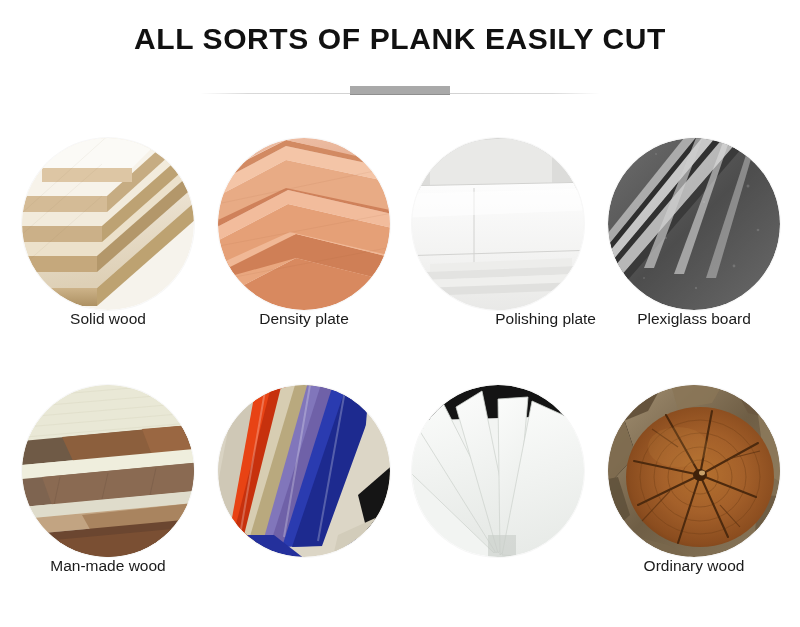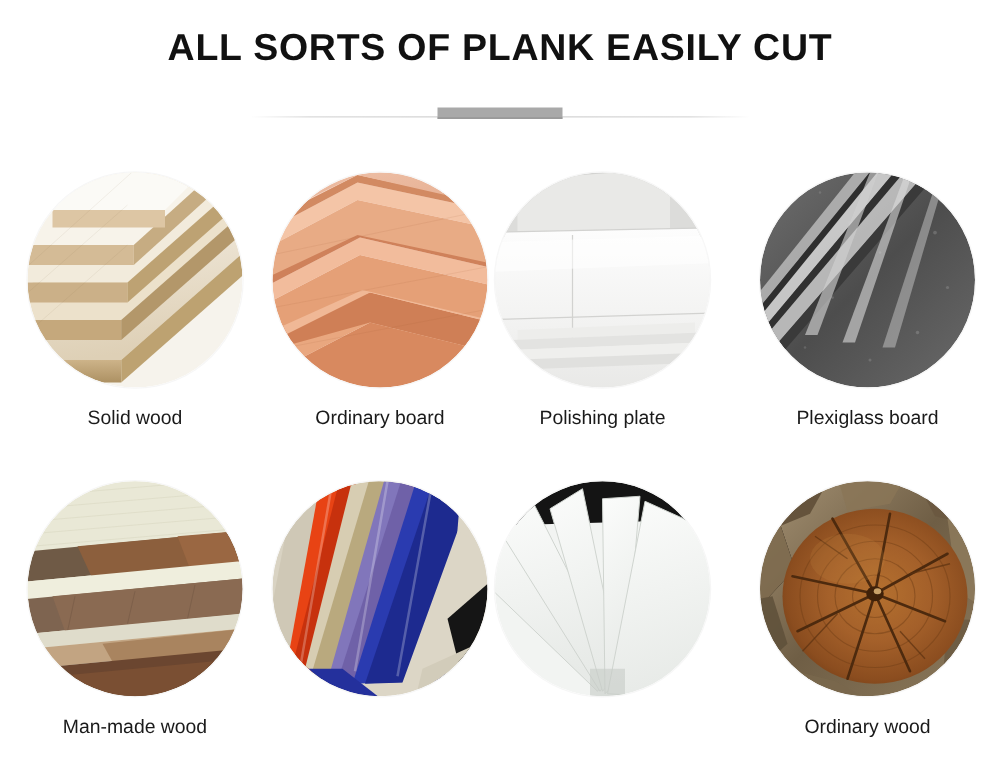--- a/index.html
+++ b/index.html
@@ -65,36 +65,35 @@
     height: 247px;
   }
   .cell {
     position: absolute;
     width: 196px;
     top: 0;
     text-align: center;
   }
   .cell.c0 { left: 10px; }
   .cell.c1 { left: 206px; }
-  .cell.c2 { left: 384px; }
+  .cell.c2 { left: 400px; text-align: right; }
   .cell.c3 { left: 596px; }
 
   .thumb {
     width: 172px;
     height: 172px;
     margin: 8px auto 0 auto;
     border-radius: 50%;
     overflow: hidden;
     position: relative;
     box-shadow: 0 0 0 1px rgba(0,0,0,0.035);
   }
   .thumb svg { display: block; width: 172px; height: 172px; }
 
   .caption {
-    margin-top: 16px;
     font-size: 15.5px;
     color: #1a1a1a;
     font-weight: 400;
     white-space: nowrap;
   }
 </style>
 </head>
 <body>
 
 <div class="banner-title">ALL SORTS OF PLANK EASILY CUT</div>
@@ -186,21 +185,21 @@
               <polygon points="-30,-20 90,-20 200,22 200,32 68,2 -30,50" fill="url(#db-top)"></polygon>
             </g>
             <g opacity="0.14" stroke="#a05c36" stroke-width="0.6">
               <line x1="-20" y1="146" x2="190" y2="106"></line>
               <line x1="-20" y1="112" x2="190" y2="72"></line>
               <line x1="-20" y1="70" x2="190" y2="26"></line>
             </g>
           </g>
         </svg>
       </div>
-      <div class="caption">Ordinary board</div>
+      <div class="caption">Density plate</div>
     </div>
 
     <div class="cell c2">
       <div class="thumb">
         <svg viewBox="0 0 172 172" xmlns="http://www.w3.org/2000/svg">
           <defs>
             <clipPath id="cl02">
                 <circle cx="86" cy="86" r="86"></circle>
               </clipPath>
             <linearGradient id="pp-main" x1="0" y1="0" x2="0" y2="1">

